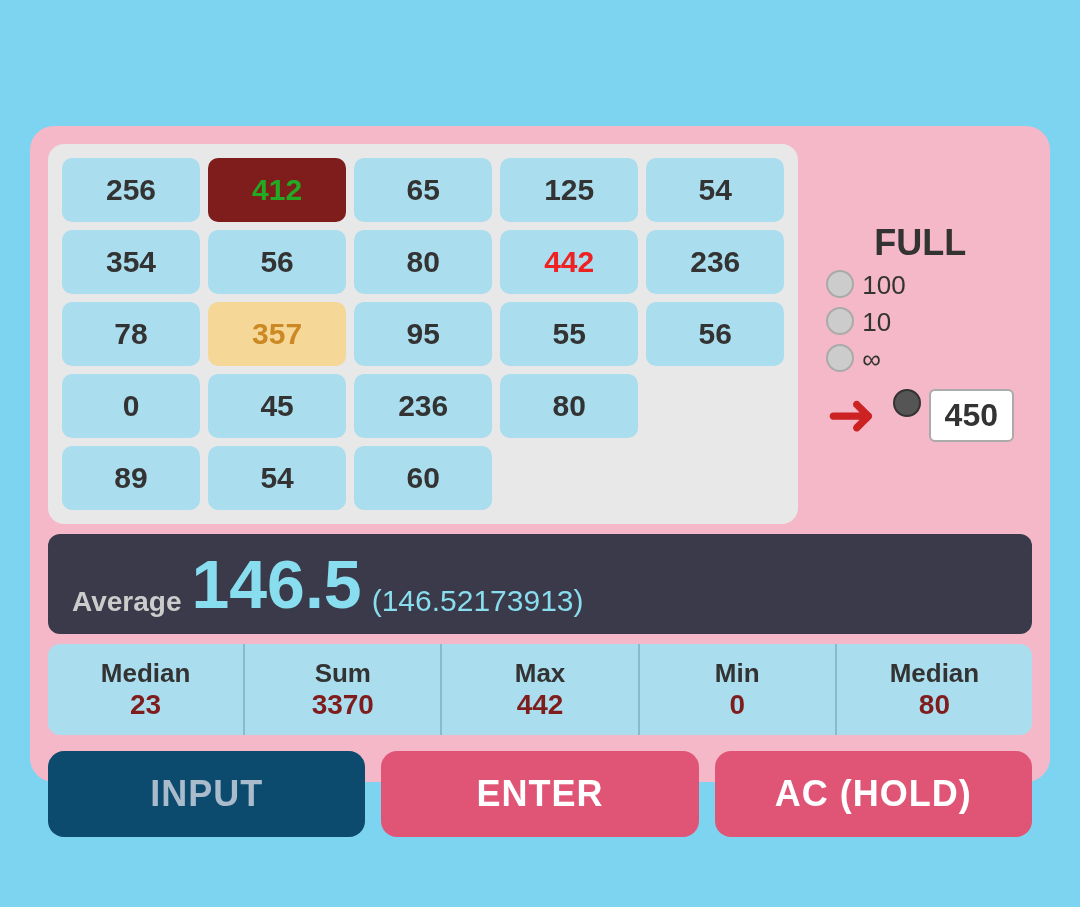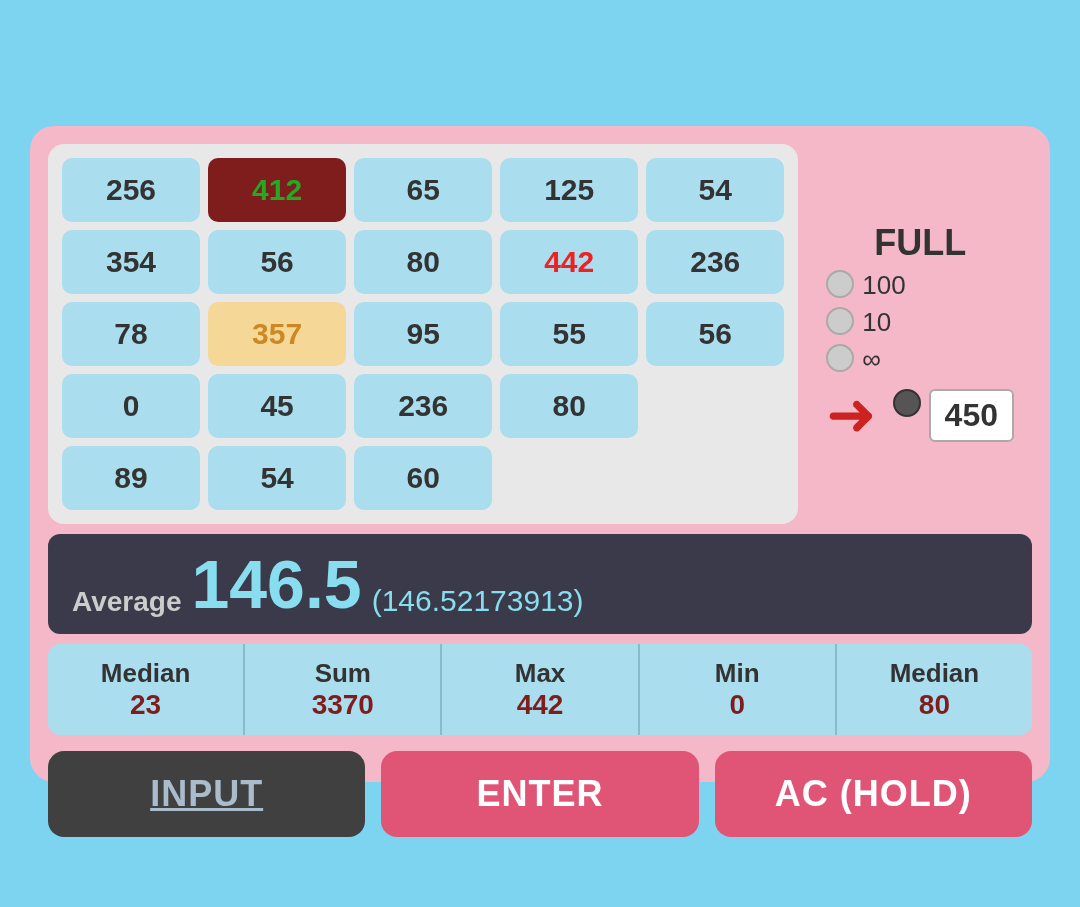--- a/index.html
+++ b/index.html
@@ -221,23 +221,22 @@
       border: none;
       border-radius: 16px;
       font-size: 36px;
       font-weight: bold;
       padding: 22px 16px;
       cursor: pointer;
       letter-spacing: 1px;
     }
 
     .btn-input {
-      background: #404040;
+      background: #0c4a6e;
       color: #aabbcc;
-      text-decoration: underline;
     }
 
     .btn-enter {
       background: #e05575;
       color: white;
     }
 
     .btn-ac {
       background: #e05575;
       color: white;

